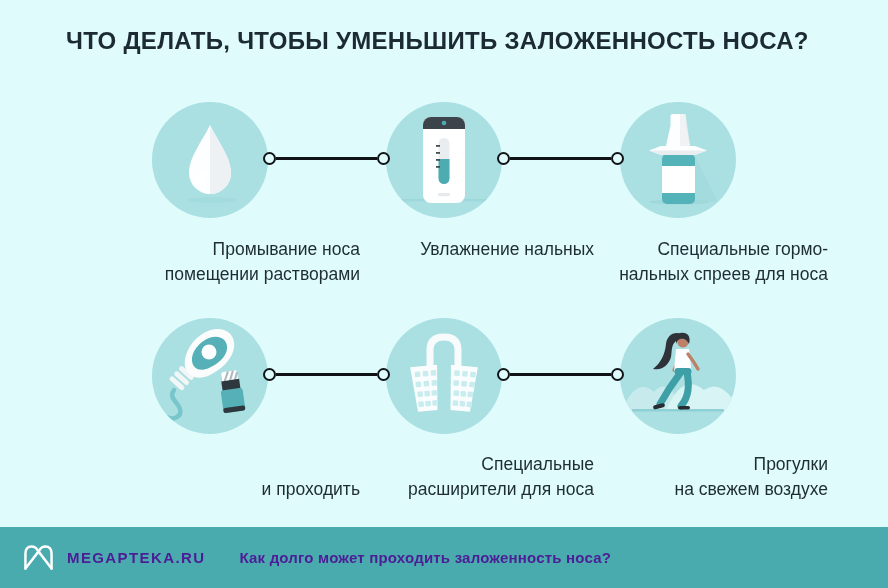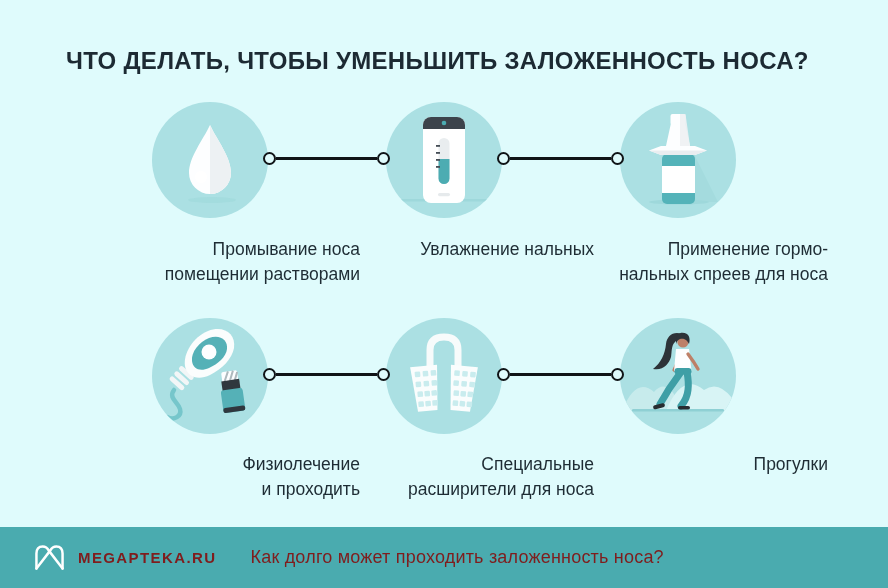--- a/index.html
+++ b/index.html
@@ -2,21 +2,21 @@
 <html><head>
 <meta charset="utf-8">
 <style>
   html,body{margin:0;padding:0;background:#c9dfe2;}
   .poster{
     position:relative; width:888px; height:588px; margin:0 auto;
     background:#dffbfc; overflow:hidden;
     font-family:"Liberation Sans", sans-serif;
   }
   .title{
-    position:absolute; left:66px; top:47px; margin:0;
+    position:absolute; left:66px; top:27px; margin:0;
     font-size:24px; font-weight:800; letter-spacing:0.3px;
     color:#1c2a33;
   }
   .circle{
     position:absolute; width:116px; height:116px; border-radius:50%;
     background:#abe0e3; overflow:hidden;
   }
   .circle svg{display:block; width:116px; height:116px;}
   .c1{left:152px;top:102px}.c2{left:386px;top:102px}.c3{left:620px;top:102px}
   .c4{left:152px;top:318px}.c5{left:386px;top:318px}.c6{left:620px;top:318px}
@@ -32,25 +32,25 @@
   .conn-c{left:263px;top:368px;width:127px}
   .conn-d{left:497px;top:368px;width:127px}
   .ring{
     width:13px;height:13px;border:2.5px solid #101417;border-radius:50%;
     background:#dffbfc; box-sizing:border-box; flex:none;
   }
   .line{flex:1;height:2.5px;background:#101417;}
   .footer{
     position:absolute; left:0; bottom:0; width:100%; height:61px;
     background:#4aabaf; display:flex; align-items:center;
-    padding-left:33px; box-sizing:border-box; color:#7f1d1d;
+    padding-left:22px; box-sizing:border-box; color:#4c1d95;
   }
   .logo{width:33px;height:29px;flex:none;}
   .brand{margin-left:12px; font-size:15px; font-weight:800; letter-spacing:1.4px;}
-  .question{margin-left:34px; font-size:18px; font-weight:400; letter-spacing:0.2px;}
+  .question{margin-left:34px; font-size:15px; font-weight:700; letter-spacing:0.2px;}
 </style>
 </head>
 <body>
 
 <div class="poster">
 
   <h1 class="title">ЧТО ДЕЛАТЬ, ЧТОБЫ УМЕНЬШИТЬ ЗАЛОЖЕННОСТЬ НОСА?</h1>
 
   <div class="circle c1">
     <svg viewBox="0 0 116 116">
@@ -195,33 +195,34 @@
   </div>
 
   <div class="label l1">
     <span>Промывание носа</span><br>
     <span>помещении растворами</span>
   </div>
   <div class="label l2">
     <span>Увлажнение нальных</span><br>
   </div>
   <div class="label l3">
-    <span>Применение гормо-</span><br>
+    <span>Специальные гормо-</span><br>
     <span>нальных спреев для носа</span>
   </div>
   <div class="label l4">
-    <span>Физиолечение</span><br>
+    <br>
     <span>и проходить</span>
   </div>
   <div class="label l5">
     <span>Специальные</span><br>
     <span>расширители для носа</span>
   </div>
   <div class="label l6">
     <span>Прогулки</span><br>
+    <span>на свежем воздухе</span>
   </div>
 
   <div class="footer">
     <svg class="logo" viewBox="0 0 48 42">
       <g stroke="#ffffff" stroke-width="3.6" fill="none" stroke-linecap="round" stroke-linejoin="round">
         <path d="M5,37 L5,15 Q5,5 14,5 Q20,5 23,11 L43,37"></path>
         <path d="M43,37 L43,15 Q43,5 34,5 Q28,5 25,11 L5,37"></path>
       </g>
     </svg>
     <div class="brand">MEGAPTEKA.RU</div>

